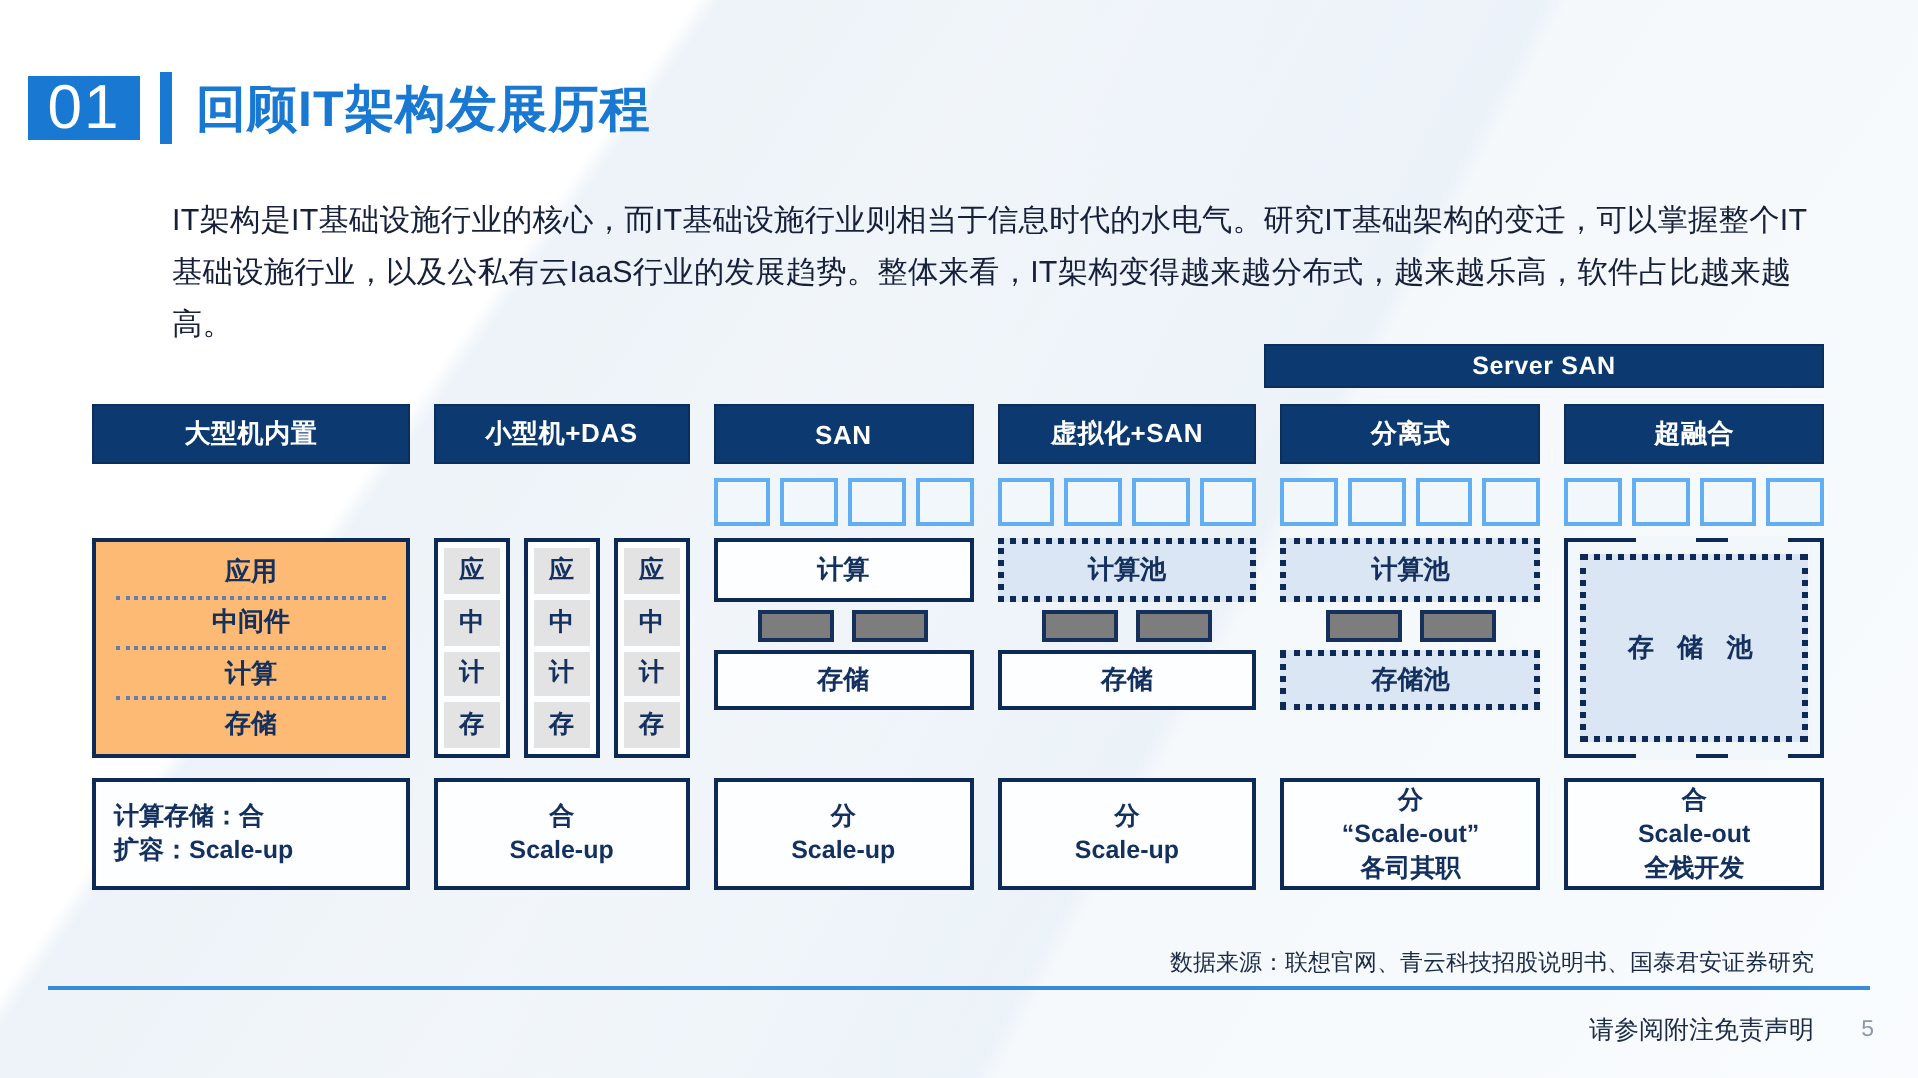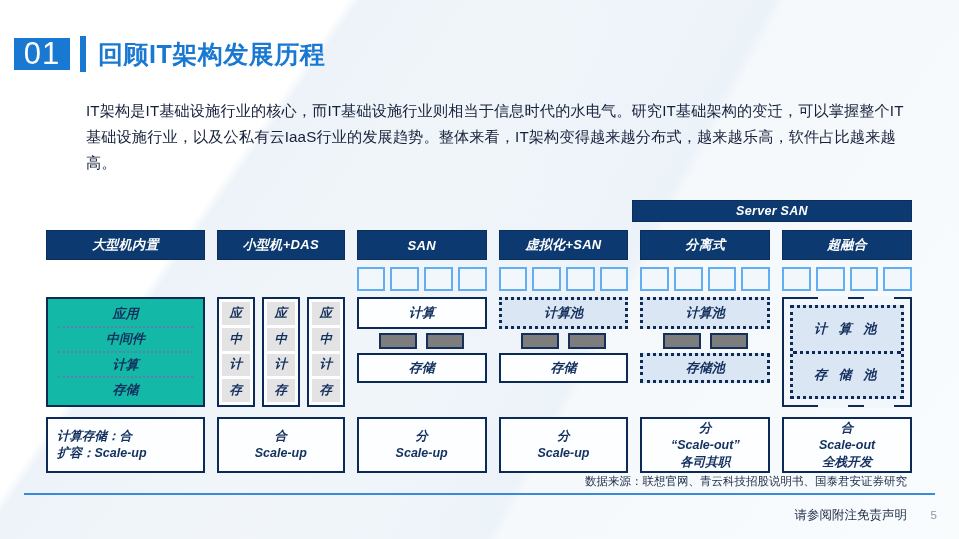--- a/index.html
+++ b/index.html
@@ -37,21 +37,21 @@
   }
 
   
   .para{
     position:absolute; left:86px; top:98px; width:832px;
     font-size:15.2px; line-height:26px; color:#16203a; z-index:5;
     letter-spacing:.1px;
   }
 
   
-  .diagram{ position:absolute; left:46px; top:200px; width:866px; height:275px; z-index:5;font-style:italic; }
+  .diagram{ position:absolute; left:46px; top:172px; width:866px; height:275px; z-index:5; }
 
   .serversan-row{ position:absolute; left:0; top:0; width:866px; height:22px; }
   .serversan{
     position:absolute; left:586px; top:0; width:280px; height:22px;
     background:#0c3a70; border:1.5px solid #0b2f5c;
     color:#fff;font-size:12.5px;font-weight:bold;
     display:flex;align-items:center;justify-content:center; letter-spacing:.3px;
   }
 
   .cols{ position:absolute; left:0; top:30px; width:866px; height:245px; display:flex; gap:12px; }
@@ -78,21 +78,21 @@
     display:flex;align-items:center;justify-content:center;
     color:#13305e;font-size:13px;font-weight:bold;
   }
   .bx-pool{
     border:3px dotted #0d2a56;background:#dbe6f4;
     display:flex;align-items:center;justify-content:center;
     color:#13305e;font-size:13px;font-weight:bold;
   }
 
   
-  .stack1{ border:2.2px solid #0d2a56;background:#14b8a6; height:110px; padding:4px 10px;
+  .stack1{ border:2.2px solid #0d2a56;background:#fdba74; height:110px; padding:4px 10px;
            display:flex;flex-direction:column;justify-content:space-between;}
   .stack1 .lbl{ text-align:center;color:#13305e;font-size:13px;font-weight:bold;
     padding:2px 0; }
   .dashed-sep{ border-top:2.5px dotted #5d7fae; }
 
   
   .machines{ display:flex; gap:7px; height:110px; }
   .machine{ flex:1; border:2.2px solid #0d2a56;background:#fdfeff; padding:3px;
             display:flex;flex-direction:column;gap:3px; }
   .mcell{ flex:1;background:#e3e3e3;display:flex;align-items:center;justify-content:center;
@@ -307,21 +307,20 @@
         <div class="node"></div>
       </div>
       <div class="body-area">
         <div class="hci">
           <div class="hci-frame"></div>
           <div class="hci-notch" style="left:36px;top:-1px;"></div>
           <div class="hci-notch" style="left:82px;top:-1px;"></div>
           <div class="hci-notch" style="left:36px;bottom:-1px;"></div>
           <div class="hci-notch" style="left:82px;bottom:-1px;"></div>
           <div class="hci-inner">
-            <div class="half top">计 算 池</div>
             <div class="half">存 储 池</div>
           </div>
         </div>
       </div>
       <div style="position:relative;height:62px;margin-top:4px;">
         <div class="summary">
           <div>合</div>
           <div>Scale-out</div>
           <div>全栈开发</div>
         </div>

